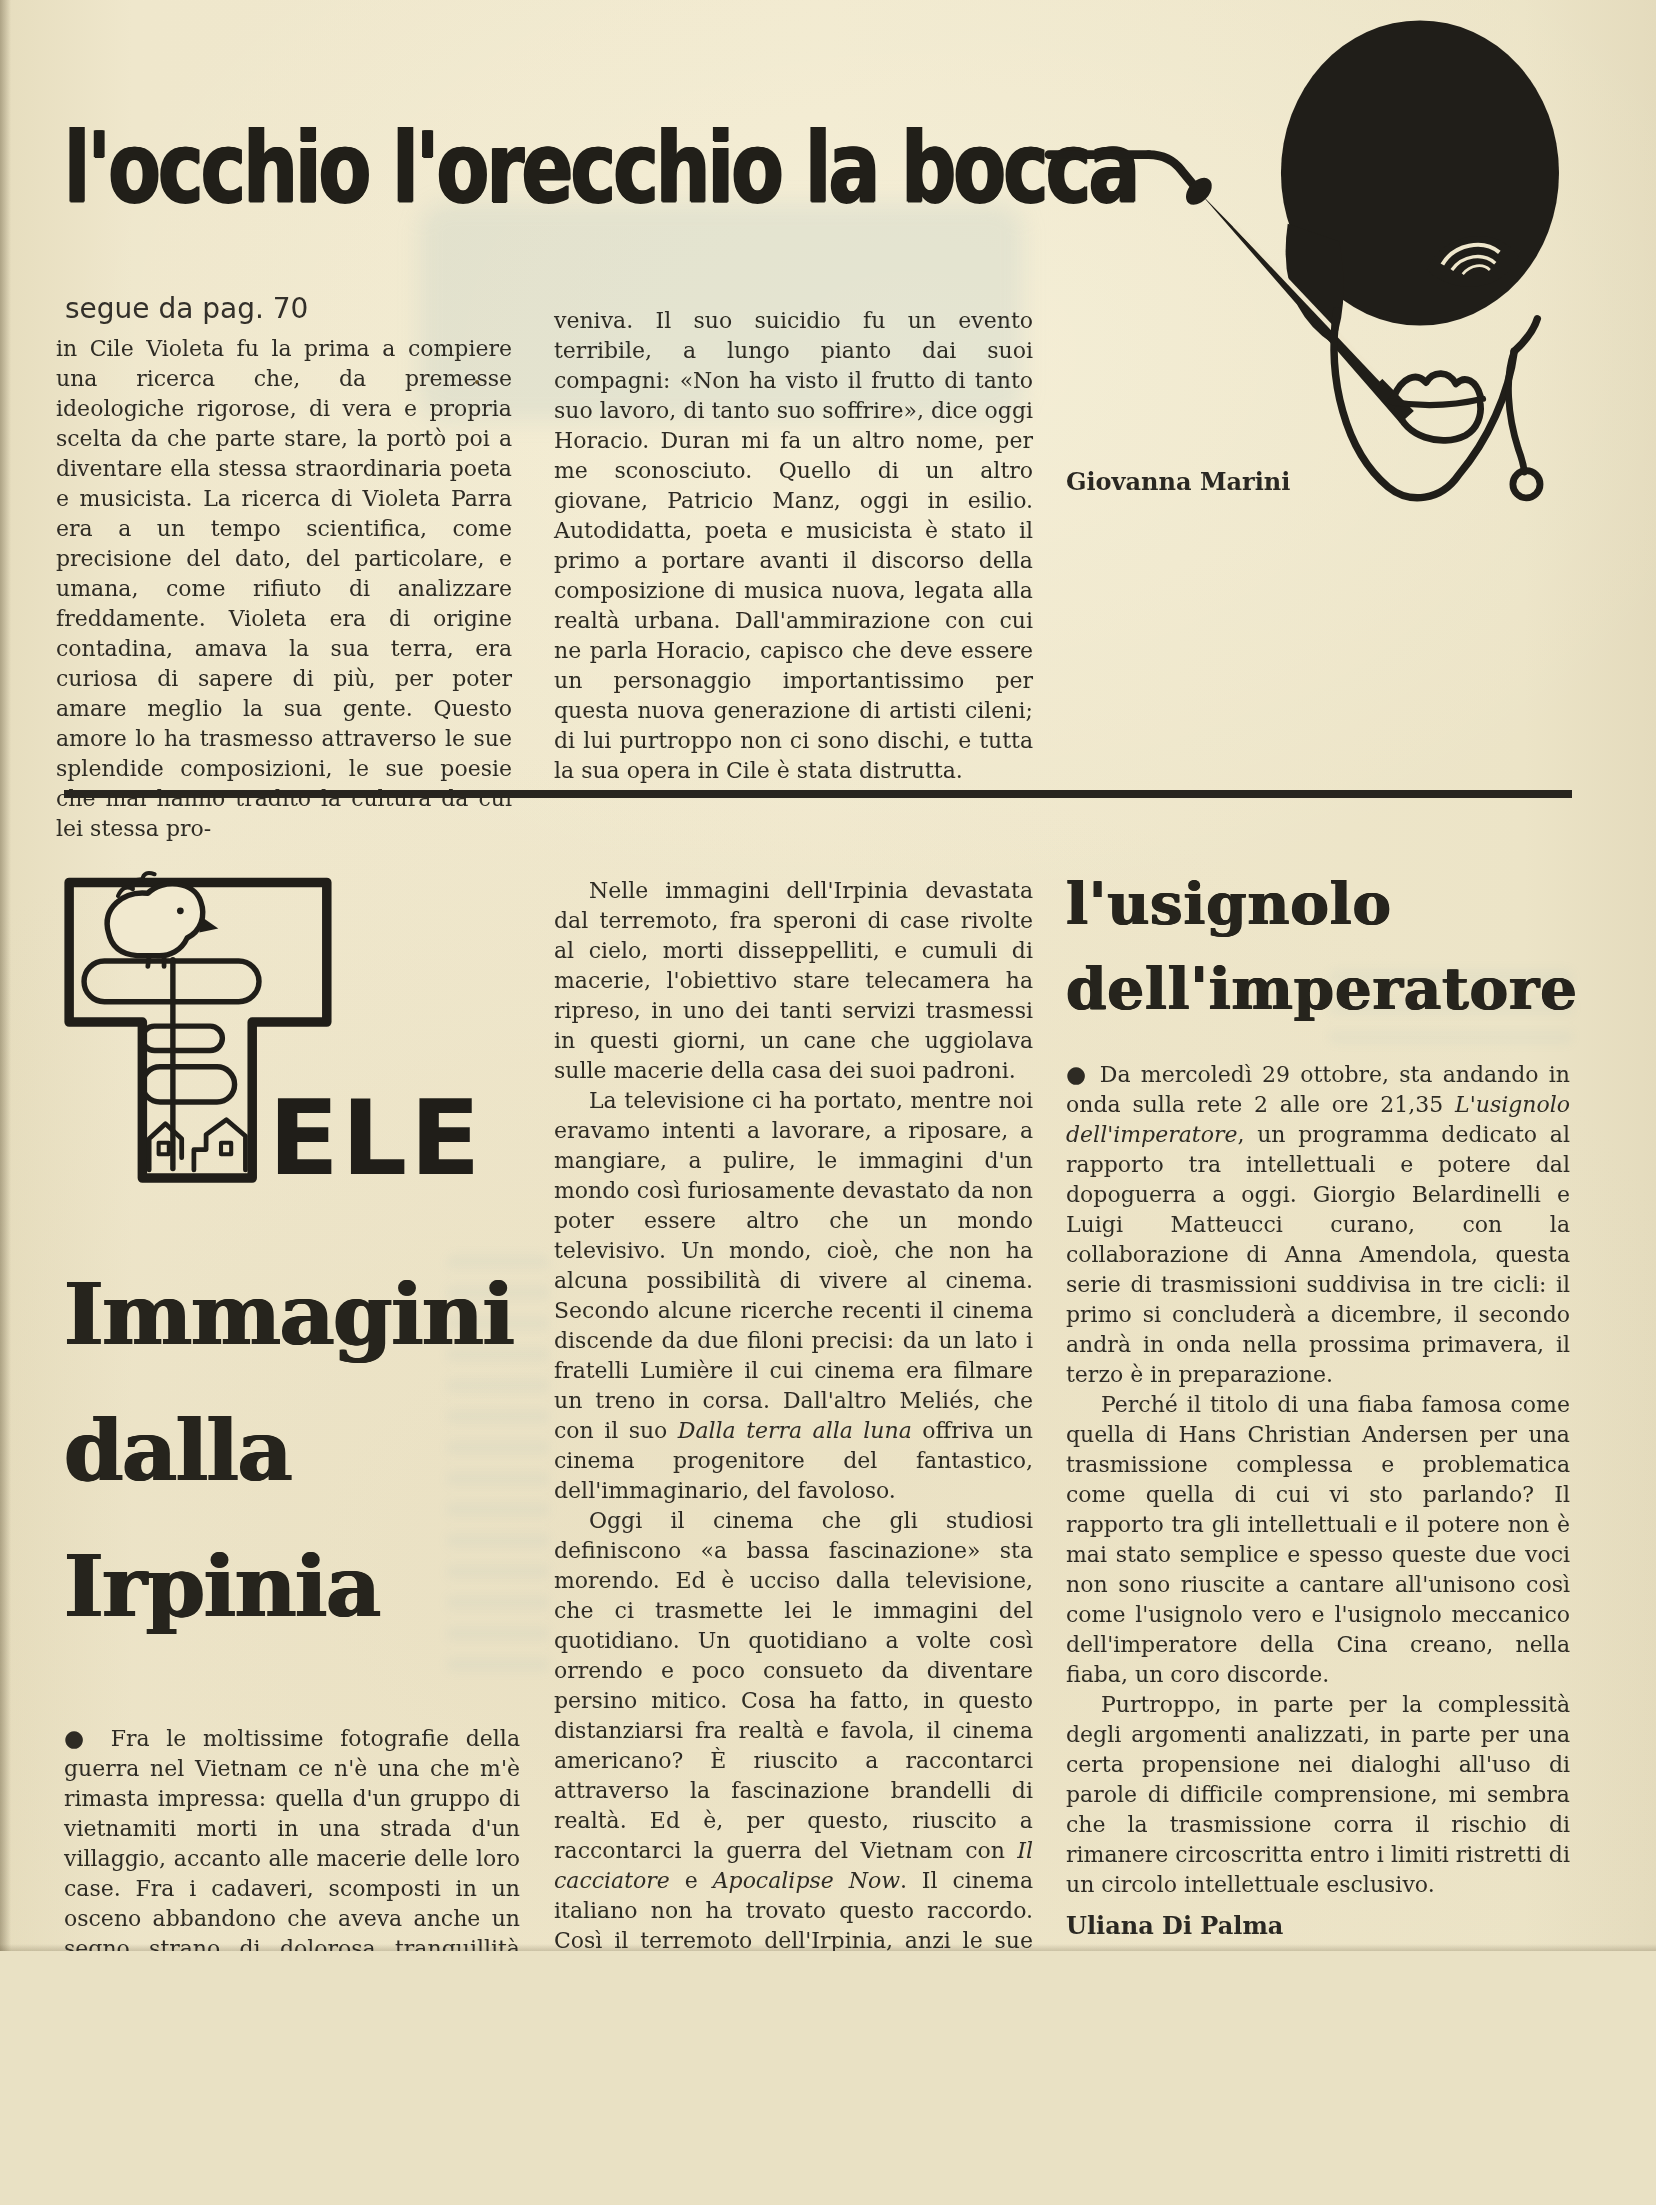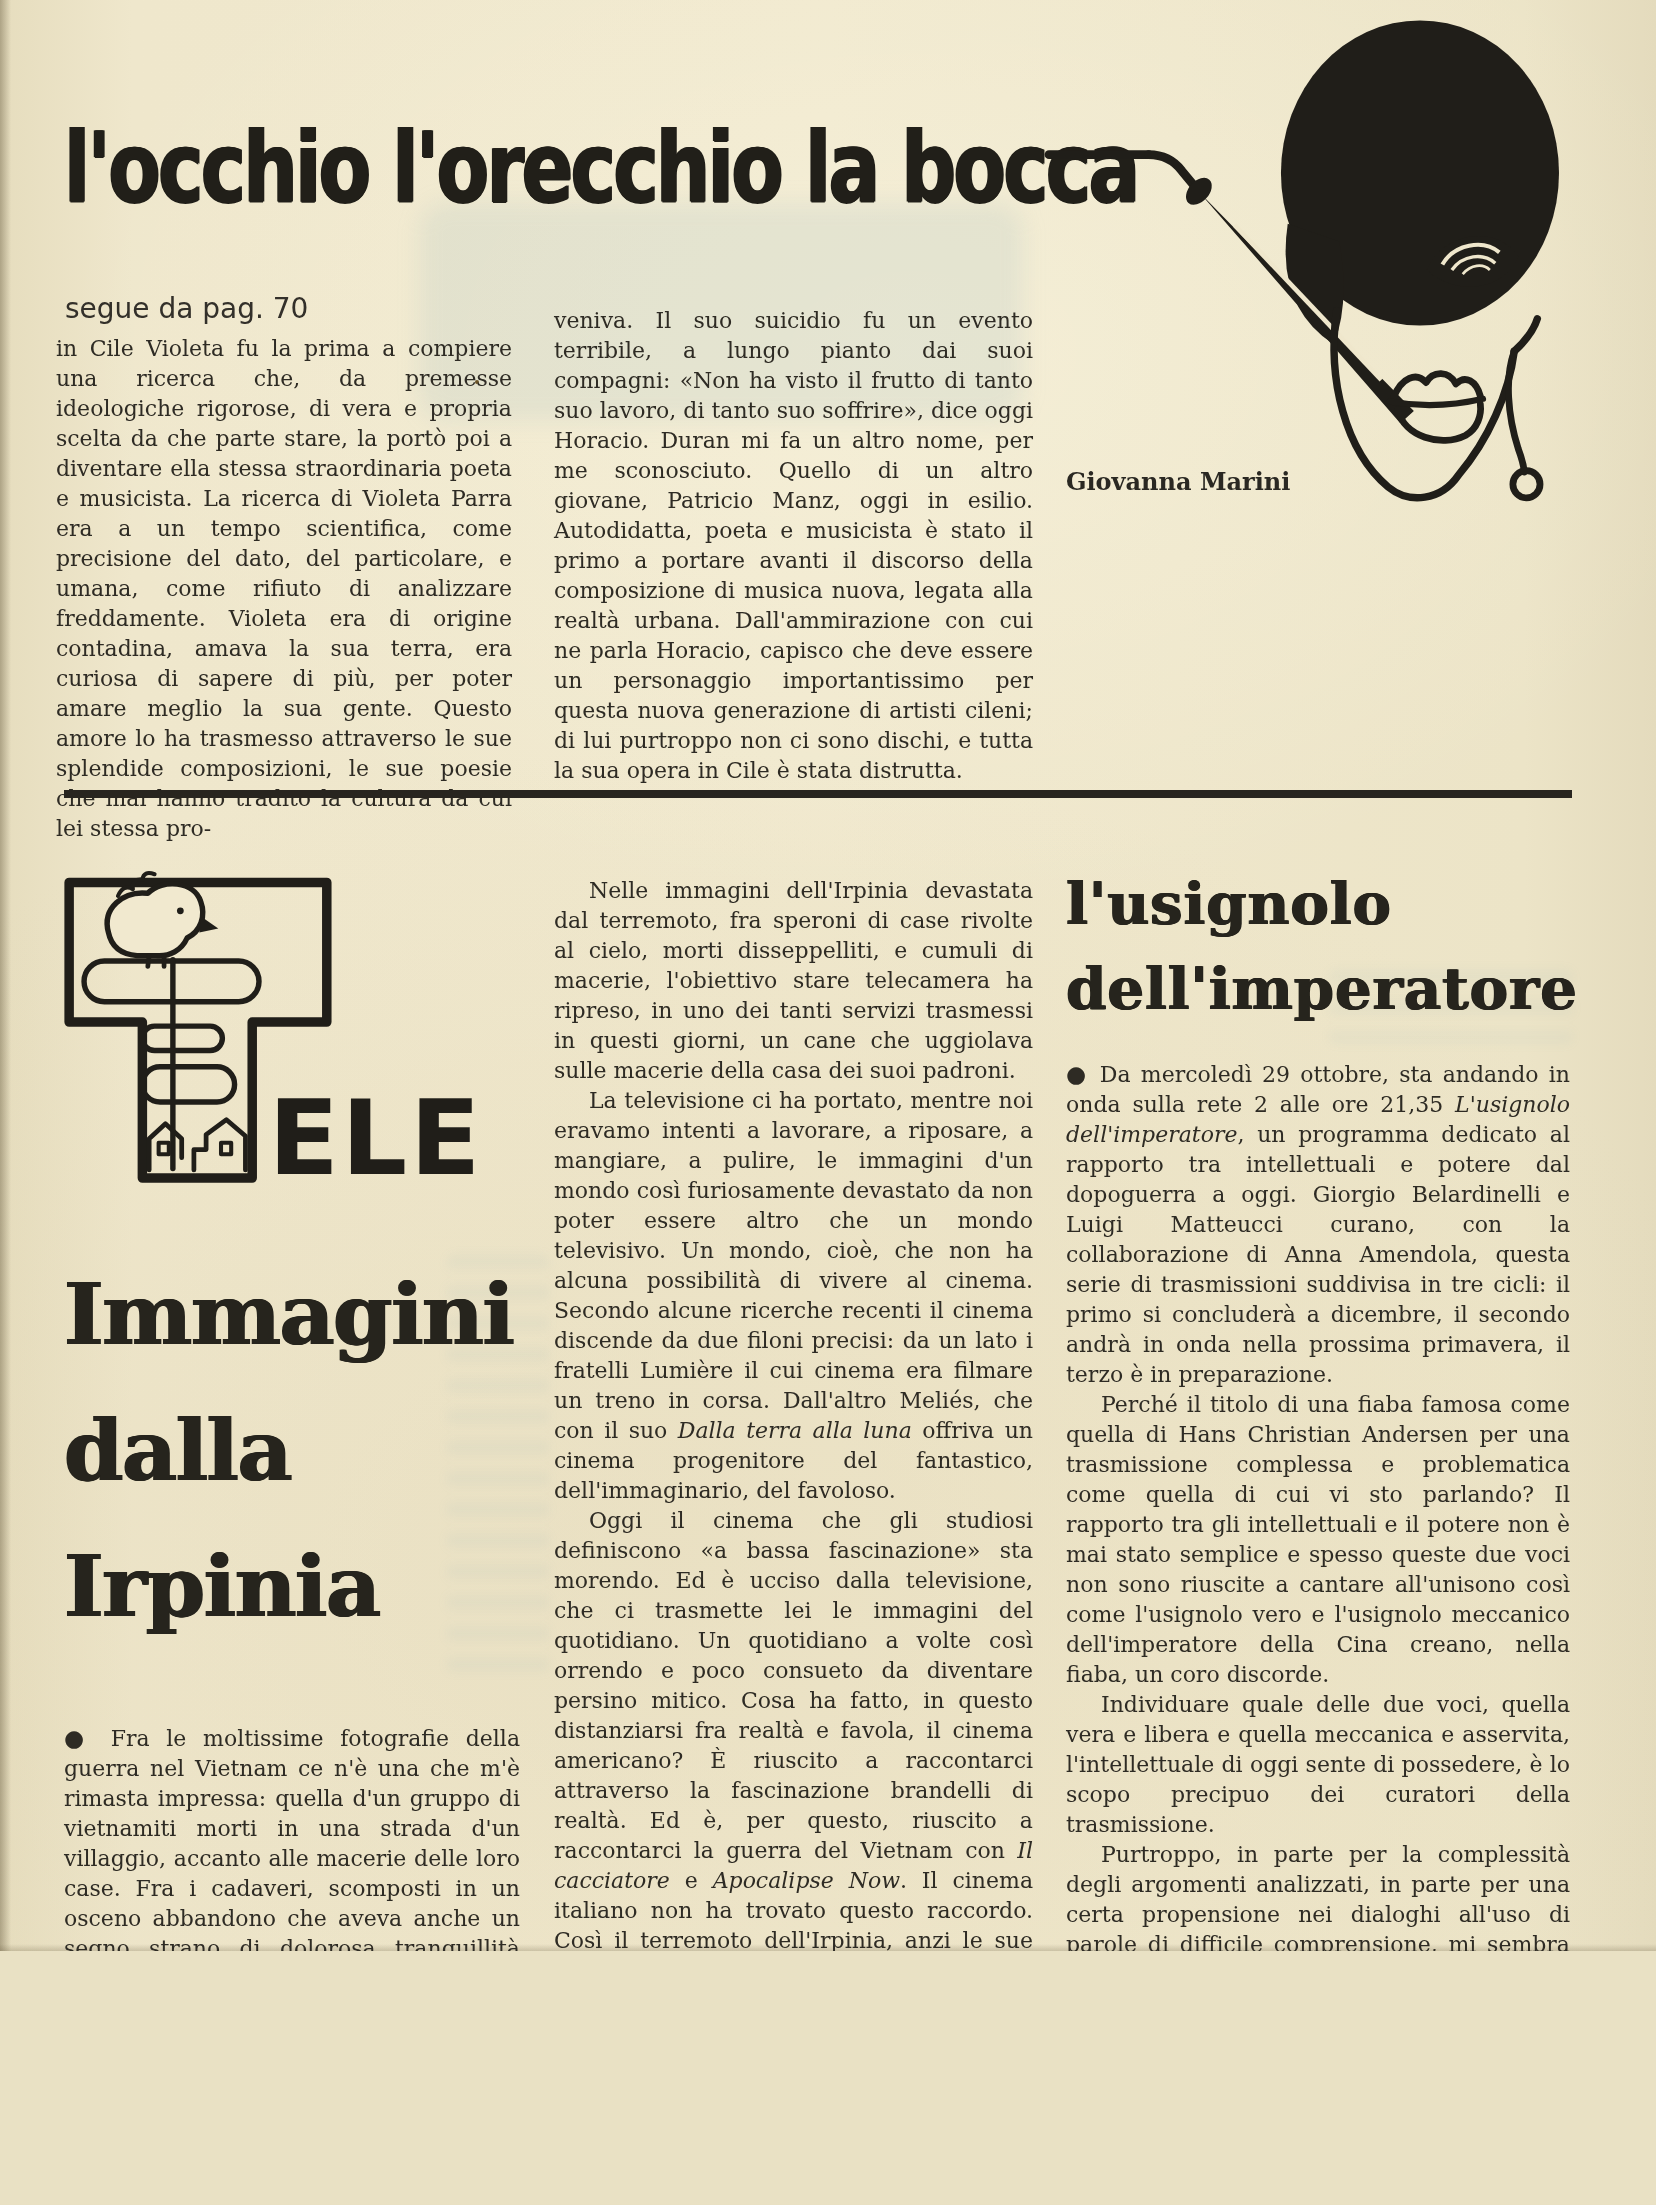--- a/index.html
+++ b/index.html
@@ -186,19 +186,18 @@
     <p class="indent"><span>Nelle immagini dell'Irpinia devastata dal terremoto, fra speroni di case rivolte al cielo, morti disseppelliti, e cumuli di macerie, l'obiettivo stare telecamera ha ripreso, in uno dei tanti servizi trasmessi in questi giorni, un cane che uggiolava sulle macerie della casa dei suoi padroni.</span></p>
     <p class="indent"><span>La televisione ci ha portato, mentre noi eravamo intenti a lavorare, a riposare, a mangiare, a pulire, le immagini d'un mondo così furiosamente devastato da non poter essere altro che un mondo televisivo. Un mondo, cioè, che non ha alcuna possibilità di vivere al cinema. Secondo alcune ricerche recenti il cinema discende da due filoni precisi: da un lato i fratelli Lumière il cui cinema era filmare un treno in corsa. Dall'altro Meliés, che con il suo </span><i>Dalla terra alla luna</i><span> offriva un cinema progenitore del fantastico, dell'immaginario, del favoloso.</span></p>
     <p class="indent"><span>Oggi il cinema che gli studiosi definiscono «a bassa fascinazione» sta morendo. Ed è ucciso dalla televisione, che ci trasmette lei le immagini del quotidiano. Un quotidiano a volte così orrendo e poco consueto da diventare persino mitico. Cosa ha fatto, in questo distanziarsi fra realtà e favola, il cinema americano? È riuscito a raccontarci attraverso la fascinazione brandelli di realtà. Ed è, per questo, riuscito a raccontarci la guerra del Vietnam con </span><i>Il cacciatore</i><span> e </span><i>Apocalipse Now</i><span>. Il cinema italiano non ha trovato questo raccordo. Così il terremoto dell'Irpinia, anzi le sue immagini, sono il cinema di oggi. Un cinema tessuto di dolore umano, di brandelli di carne e sangue, di terrori e di orrori. Ricordiamocelo, quando vediamo la Tv.</span></p>
     <p class="byline">P.C.</p>
   </div>
 
   <div class="title-usignolo">l'usignolo dell'imperatore</div>
   <div class="col bottom-col3">
     <p><span class="bullet">●  </span><span>Da mercoledì 29 ottobre, sta andando in onda sulla rete 2 alle ore 21,35 </span><i>L'usignolo dell'imperatore</i><span>, un programma dedicato al rapporto tra intellettuali e potere dal dopoguerra a oggi. Giorgio Belardinelli e Luigi Matteucci curano, con la collaborazione di Anna Amendola, questa serie di trasmissioni suddivisa in tre cicli: il primo si concluderà a dicembre, il secondo andrà in onda nella prossima primavera, il terzo è in preparazione.</span></p>
     <p class="indent"><span>Perché il titolo di una fiaba famosa come quella di Hans Christian Andersen per una trasmissione complessa e problematica come quella di cui vi sto parlando? Il rapporto tra gli intellettuali e il potere non è mai stato semplice e spesso queste due voci non sono riuscite a cantare all'unisono così come l'usignolo vero e l'usignolo meccanico dell'imperatore della Cina creano, nella fiaba, un coro discorde.</span></p>
-    <p class="indent"><span>Individuare quale delle due voci, quella vera e libera e quella meccanica e asservita, l'intellettuale di oggi sente di possedere, è lo scopo precipuo dei curatori della trasmissione.</span></p>
     <p class="indent"><span>Purtroppo, in parte per la complessità degli argomenti analizzati, in parte per una certa propensione nei dialoghi all'uso di parole di difficile comprensione, mi sembra che la trasmissione corra il rischio di rimanere circoscritta entro i limiti ristretti di un circolo intellettuale esclusivo.</span></p>
     <p class="byline">Uliana Di Palma</p>
   </div>
 
 </div>
 
 
 </body></html>

